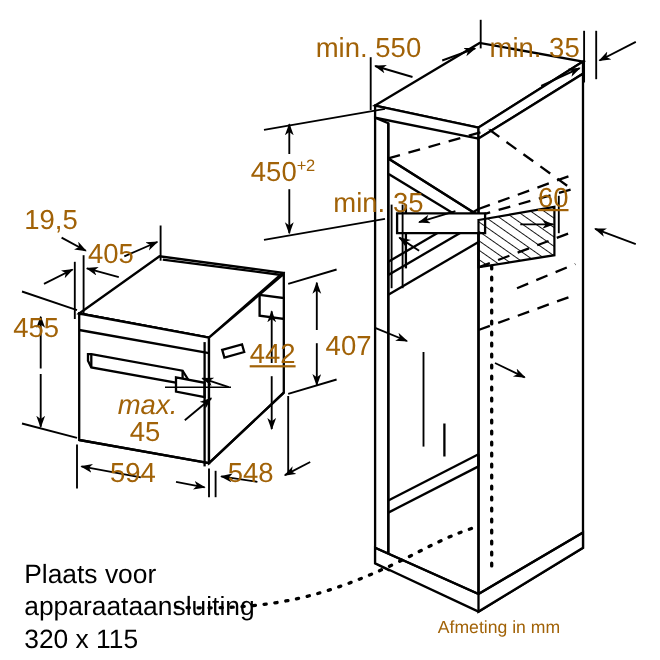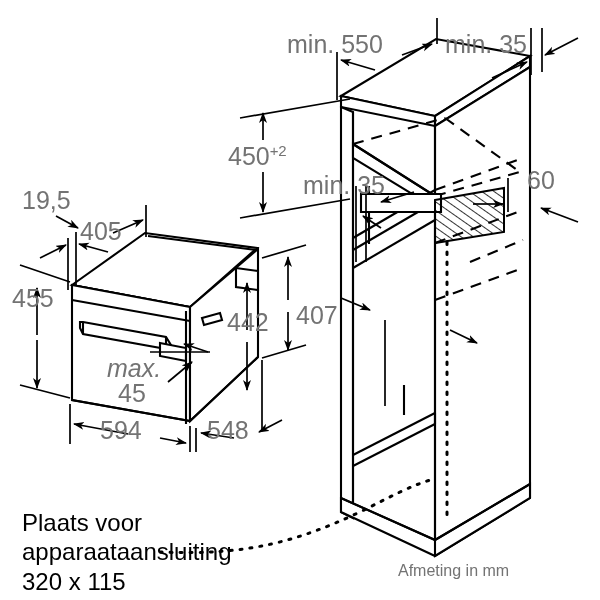--- a/index.html
+++ b/index.html
@@ -19,21 +19,21 @@
   svg.draw {
     position: absolute;
     left: 0;
     top: 0;
     width: 600px;
     height: 600px;
   }
   .lbl {
     position: absolute;
     white-space: nowrap;
-    color: #737373;
+    color: #a16207;
     font-family: "Liberation Sans", sans-serif;
     line-height: 1;
   }
   .dim {
     font-size: 25px;
   }
   .dim-sup {
     font-size: 15px;
     vertical-align: super;
     letter-spacing: -0.2px;
@@ -225,41 +225,41 @@
 
     </g>
   </svg>
 
   <div class="lbl dim" style="left:22px; top:188px;">19,5</div>
 
   <div class="lbl dim" style="left:80px; top:219px;">405</div>
 
   <div class="lbl dim" style="left:12px; top:286px;">455</div>
 
-  <div class="lbl dim" style="left:227px; top:310px;">442</div>
+  <div class="lbl dim" style="left:227px; top:310px;text-decoration:underline;">442</div>
 
   <div class="lbl dim" style="left:296px; top:303px;">407</div>
 
   <div class="lbl dim" style="left:107px; top:356px;font-style:italic;">max.</div>
 
   <div class="lbl dim" style="left:118px; top:381px;">45</div>
 
   <div class="lbl dim" style="left:100px; top:418px;">594</div>
 
   <div class="lbl dim" style="left:207px; top:418px;">548</div>
 
   <div class="lbl dim" style="left:287px; top:32px;">min. 550</div>
 
   <div class="lbl dim" style="left:445px; top:32px;">min. 35</div>
 
   <div class="lbl dim" style="left:228px; top:143px;text-align:right;"><span>450</span><span class="dim-sup">+2</span></div>
 
   <div class="lbl dim" style="left:303px; top:173px;">min. 35</div>
 
-  <div class="lbl dim" style="left:527px; top:168px;">60</div>
+  <div class="lbl dim" style="left:489px; top:168px;text-decoration:underline;">60</div>
 
 
   <div class="cap-block" style="left:22px; top:508px;">
     <div>Plaats voor</div>
     <div>apparaataansluiting</div>
     <div>320 x 115</div>
   </div>
 
   <div class="lbl cap" style="left:398px; top:563px;">Afmeting in mm</div>
 

